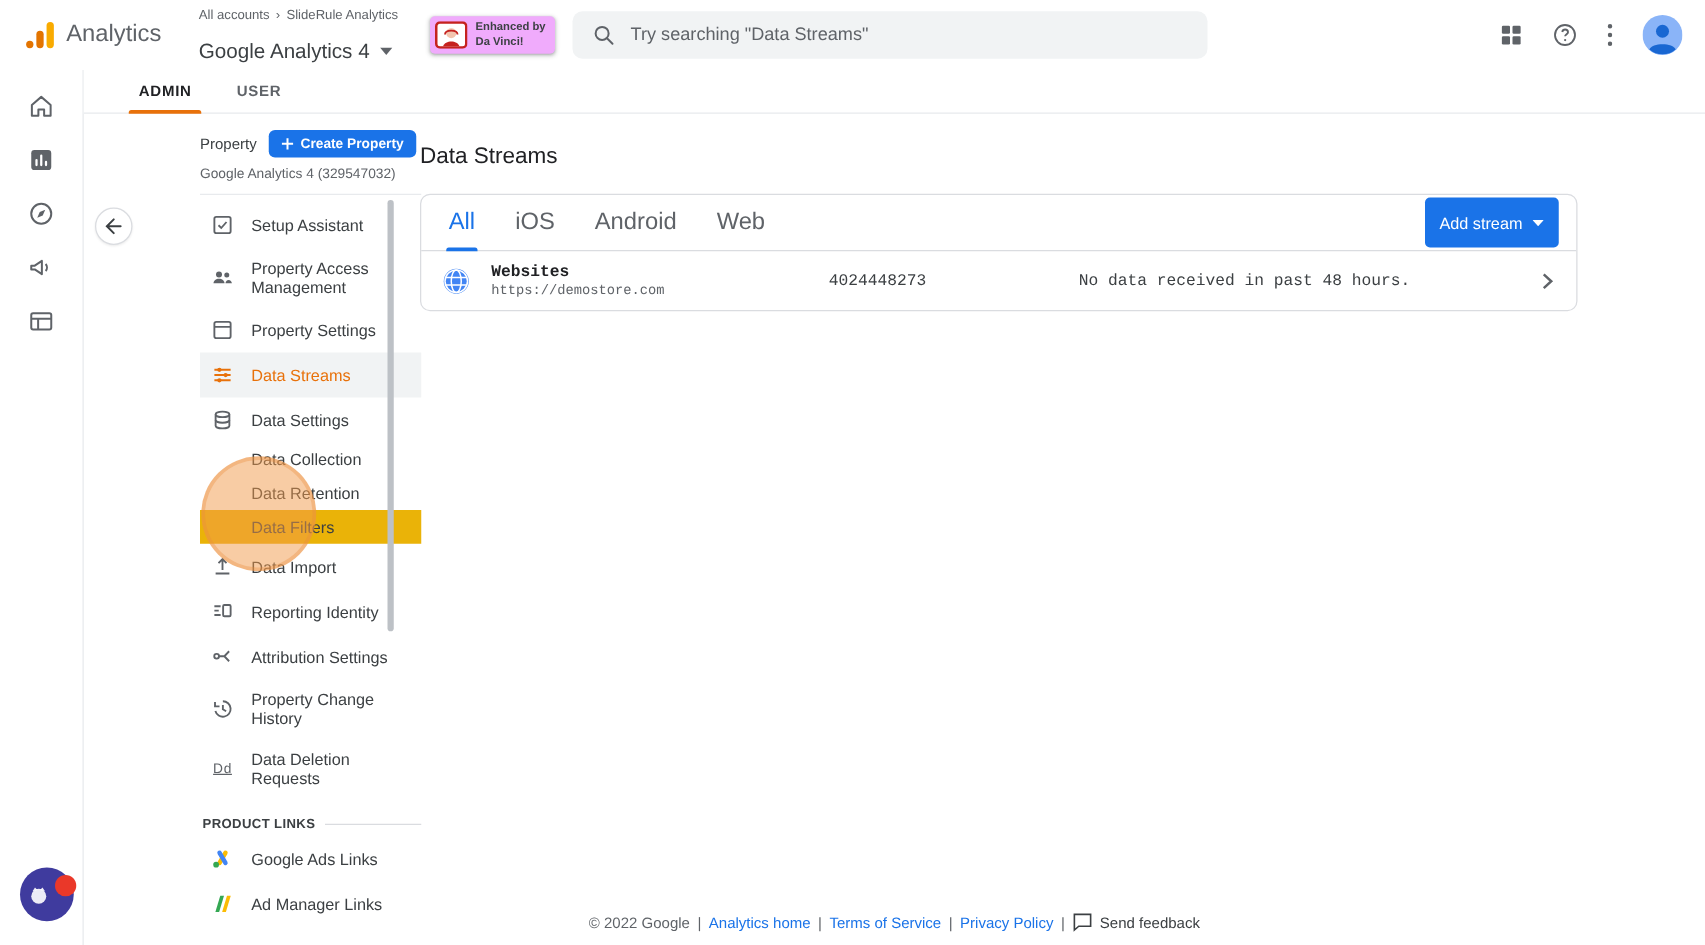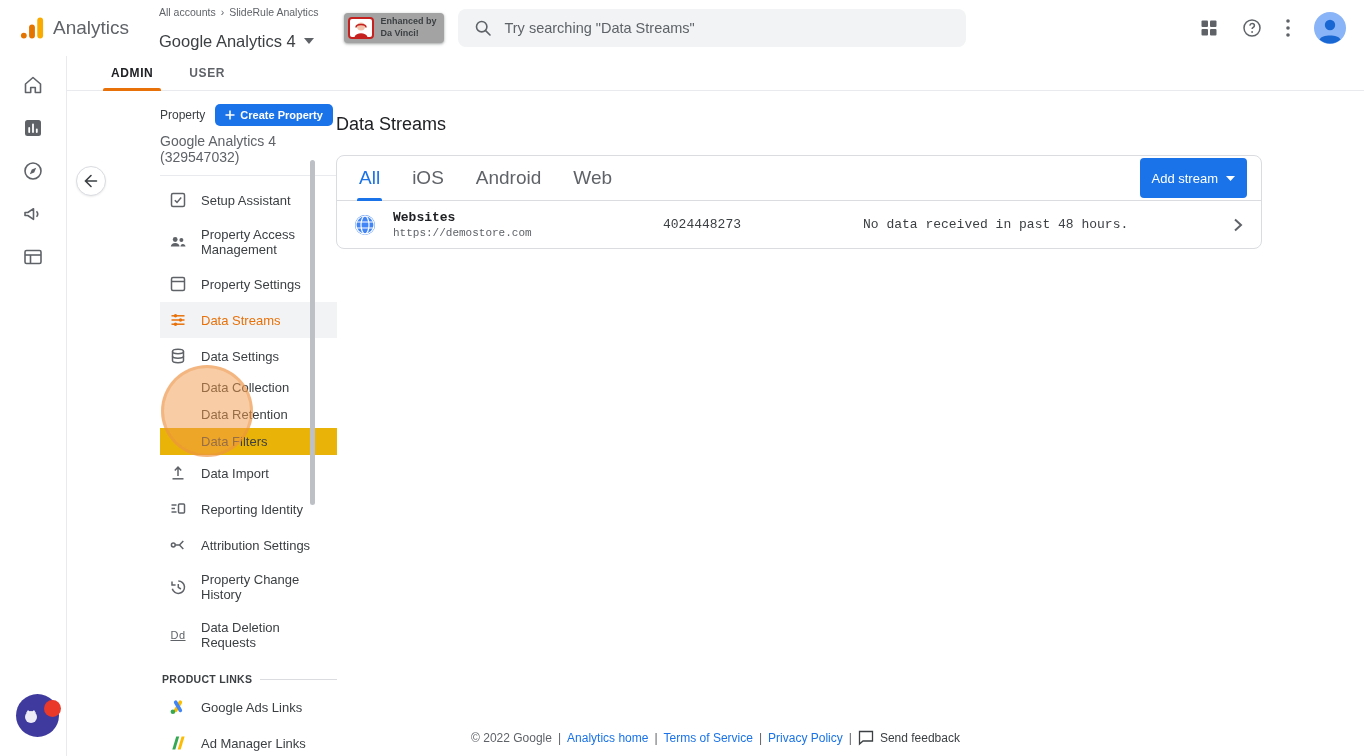--- a/index.html
+++ b/index.html
@@ -6,21 +6,21 @@
   html,body { width:1364px; height:756px; }
   body { font-family:"Liberation Sans", sans-serif; background:#fff; position:relative; overflow:hidden; color:#3c4043; }
 
   
   .topbar { position:absolute; top:0; left:0; right:0; height:56px; display:flex; align-items:center; background:#fff; z-index:10; }
   .logo { display:flex; align-items:center; gap:7px; padding-left:18px; cursor:pointer; }
   .app-name { font-size:19px; color:#5f6368; }
   .account { margin-left:30px; display:flex; flex-direction:column; gap:14px; cursor:pointer; }
   .breadcrumb { font-size:10.5px; color:#5f6368; display:flex; gap:5px; align-items:center; }
   .prop-selector { display:flex; align-items:center; gap:8px; font-size:16.5px; color:#3c4043; }
-  .badge { margin-left:26px; display:flex; align-items:center; gap:6px; background:#a3a3a3; border-radius:4px; padding:3px 8px 3px 4px;
+  .badge { margin-left:26px; display:flex; align-items:center; gap:6px; background:#f0abfc; border-radius:4px; padding:3px 8px 3px 4px;
            box-shadow:0 1px 2px rgba(60,64,67,.3), 0 1px 3px 1px rgba(60,64,67,.15); cursor:pointer; }
   .badge-text { font-size:9px; font-weight:bold; color:#3c4043; line-height:1.3; }
   .search { margin-left:14px; width:508px; height:38px; background:#f1f3f4; border-radius:8px; display:flex; align-items:center; gap:12px; padding:0 16px; }
   .search input { flex:1; border:none; outline:none; background:transparent; font-size:14.5px; color:#3c4043; font-family:inherit; }
   .search input::placeholder { color:#5f6368; }
   .topbar-right { margin-left:auto; display:flex; align-items:center; gap:24px; padding-right:18px; }
   .tb-btn { display:flex; align-items:center; justify-content:center; cursor:pointer; }
 
   
   .rail { position:absolute; left:0; top:56px; bottom:0; width:67px; border-right:1px solid #e8eaed; display:flex; flex-direction:column; align-items:center; padding-top:16px; gap:17px; background:#fff; }
@@ -34,21 +34,21 @@
 
   
   .back-btn { position:absolute; left:76px; top:166px; width:30px; height:30px; border:1px solid #dadce0; border-radius:50%; background:#fff;
               display:flex; align-items:center; justify-content:center; cursor:pointer; box-shadow:0 1px 2px rgba(0,0,0,.08); z-index:5; }
 
   
   .panel { position:absolute; left:118px; top:104px; width:177px;margin-left:42px; }
   .panel-head { display:flex; align-items:center; gap:10px; }
   .panel-head-label { font-size:12px; color:#3c4043; }
   .create-btn { display:flex; align-items:center; gap:5px; background:#1a73e8; color:#fff; font-size:11px; font-weight:bold; border:none; border-radius:5px; padding:5px 10px; cursor:pointer; font-family:inherit; }
-  .prop-name { font-size:14px; color:#5f6368; margin-top:7px; padding-bottom:10px; border-bottom:1px solid #e8eaed; }
+  .prop-name { font-size:11px; color:#5f6368; margin-top:7px; padding-bottom:10px; border-bottom:1px solid #e8eaed; }
   .panel-list { margin-top:6px; }
   .panel-item { display:flex; align-items:center; gap:14px; padding:9px 6px 9px 9px; font-size:13px; color:#3c4043; cursor:pointer; }
   .panel-item .p-icon { width:18px; height:18px; flex:0 0 18px; display:flex; align-items:center; justify-content:center;text-decoration:underline; }
   .panel-item.active { background:#f1f3f4; color:#e8710a; }
   .panel-subitem { padding:6px 6px 6px 41px; font-size:13px; color:#3c4043; cursor:pointer; }
   .panel-subitem.hl { background:#eab308; }
   .dd-icon { font-size:11px; color:#5f6368; letter-spacing:.5px; }
   .product-header { display:flex; align-items:center; gap:8px; font-size:10.5px; font-weight:bold; color:#3c4043; letter-spacing:.3px; margin:14px 0 4px; padding-left:2px; }
   .product-header::after { content:""; flex:1; border-top:1px solid #dadce0; }
   .scroll-thumb { position:absolute; left:310px; top:160px; width:5px; height:345px; background:#bdc1c6; border-radius:3px; cursor:pointer; z-index:6; }

